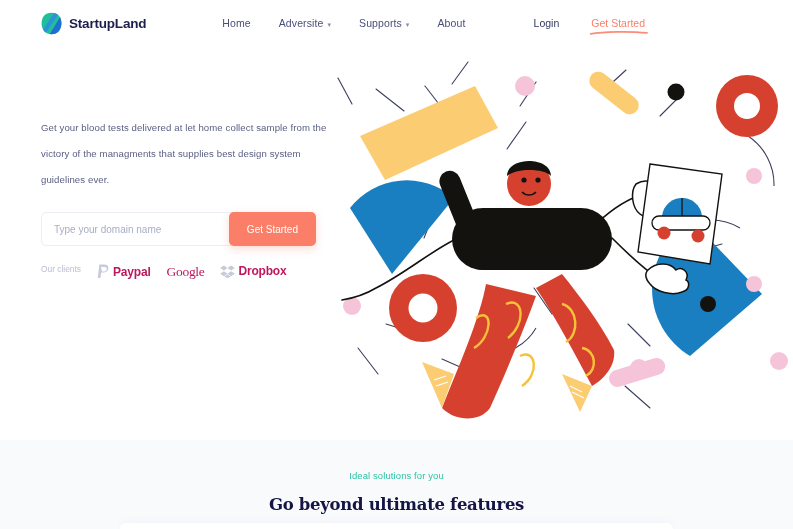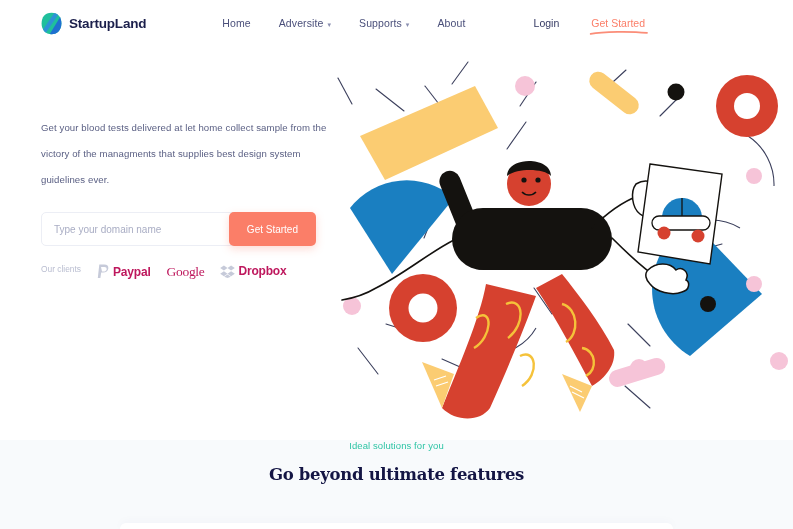--- a/index.html
+++ b/index.html
@@ -118,20 +118,21 @@
   .hero-art svg { display: block; width: 463px; height: 380px; }
 
   
   .features {
     position: absolute; left: 0; top: 440px;
     width: 793px; height: 89px;
     background: #f8fafc;
     text-align: center;
   }
   .eyebrow {
+    margin-top: 30px;
     font-size: 9.5px; color: #2ec4a5; font-weight: 500; letter-spacing: 0.1px;
   }
   .features-title {
     margin-top: 14px;
     font-family: "DejaVu Serif", serif;
     font-size: 16.5px; font-weight: 700; color: #141544;
     letter-spacing: -0.3px;
   }
   .features-card {
     position: absolute; left: 120px; top: 83px;

